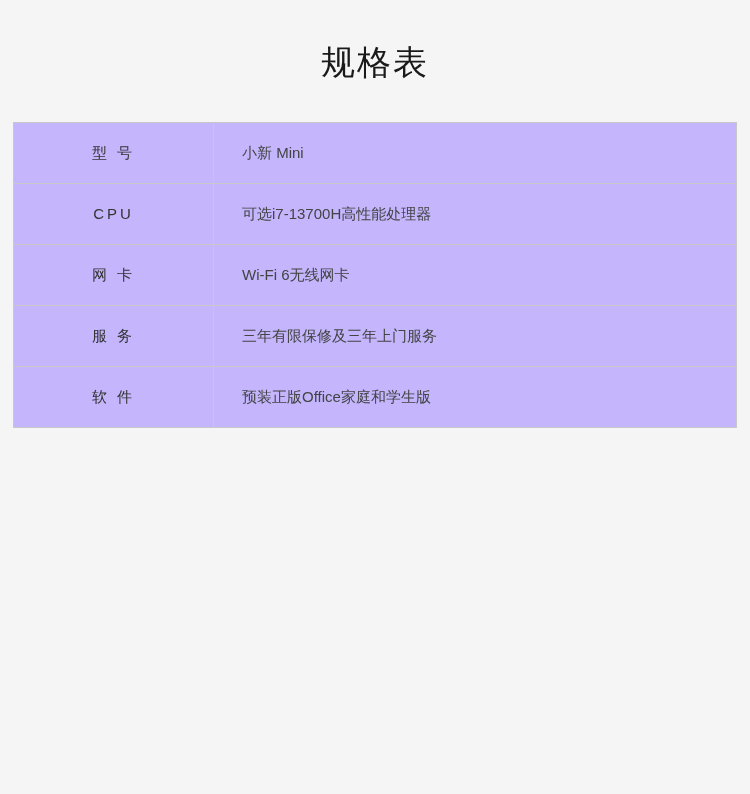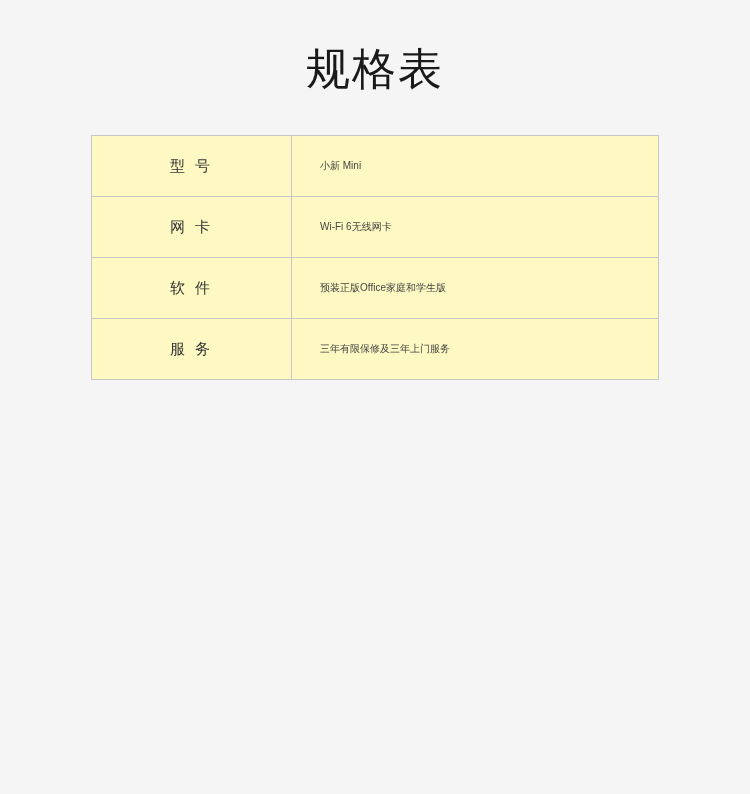--- a/index.html
+++ b/index.html
@@ -13,46 +13,46 @@
       min-height: 794px;
       background-color: #f5f5f5;
       font-family: "PingFang SC", "Microsoft YaHei", "SimHei", sans-serif;
       display: flex;
       flex-direction: column;
       align-items: center;
       padding: 40px 20px;
     }
 
     .page-title {
-      font-size: 44px;
+      font-size: 34px;
       font-weight: 500;
       color: #1a1a1a;
       margin-bottom: 36px;
       letter-spacing: 2px;
     }
 
     .spec-table {
-      width: 568px;
+      width: 724px;
       border-collapse: collapse;
       border: 1px solid #c8c8c8;
-      background-color: #fef9c3;
+      background-color: #c4b5fd;
     }
 
     .spec-table tr {
       border-bottom: 1px solid #c8c8c8;
     }
 
     .spec-table tr:last-child {
       border-bottom: none;
     }
 
     .spec-table td {
       padding: 18px 20px;
       vertical-align: middle;
-      font-size: 10px;
+      font-size: 15px;
       color: #333;
       line-height: 1.6;
     }
 
     .spec-table td.label-cell {
       width: 200px;
       text-align: center;
       font-size: 15px;
       color: #333;
       border-right: 1px solid #c8c8c8;
@@ -69,25 +69,29 @@
 
 <h1 class="page-title">规格表</h1>
 
 <table class="spec-table">
   <tbody id="spec-tbody">
       <tr>
         <td class="label-cell">型  号</td>
         <td class="value-cell">小新 Mini</td>
       </tr>
       <tr>
+        <td class="label-cell">CPU</td>
+        <td class="value-cell">可选i7-13700H高性能处理器</td>
+      </tr>
+      <tr>
         <td class="label-cell">网  卡</td>
         <td class="value-cell">Wi-Fi 6无线网卡</td>
+      </tr>
+      <tr>
+        <td class="label-cell">服  务</td>
+        <td class="value-cell">三年有限保修及三年上门服务</td>
       </tr>
       <tr>
         <td class="label-cell">软  件</td>
         <td class="value-cell">预装正版Office家庭和学生版</td>
       </tr>
-      <tr>
-        <td class="label-cell">服  务</td>
-        <td class="value-cell">三年有限保修及三年上门服务</td>
-      </tr>
     </tbody>
 </table>
 
 </body></html>

